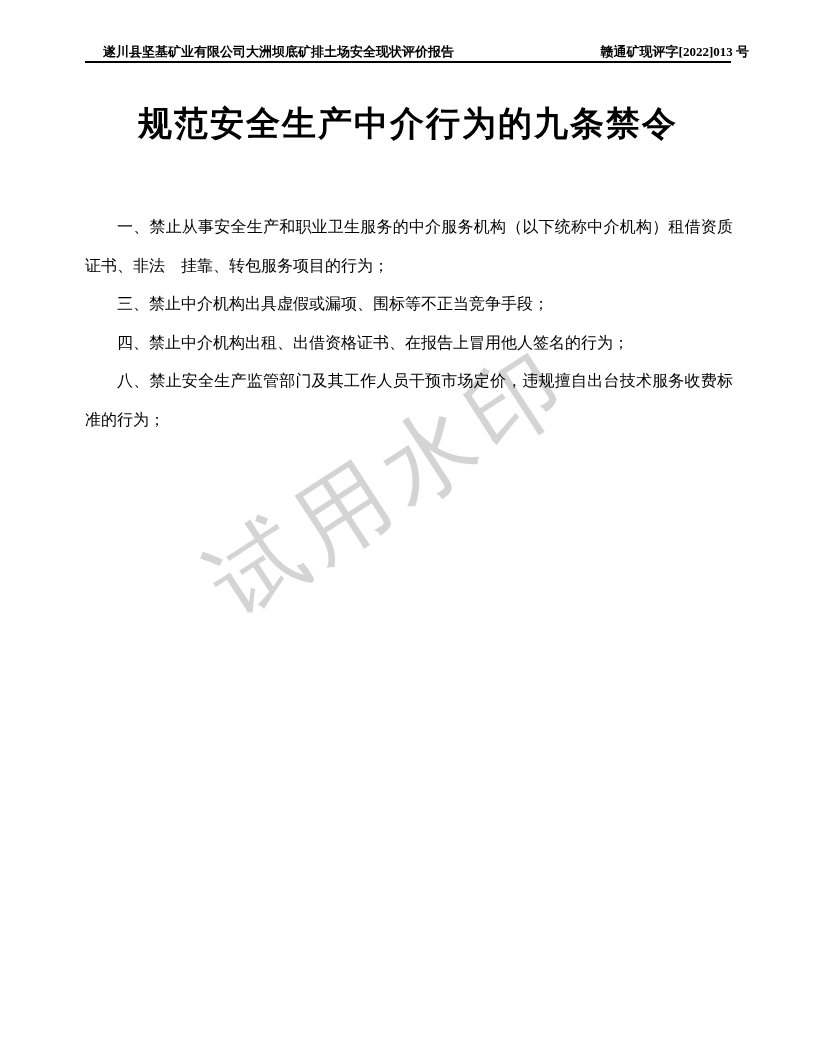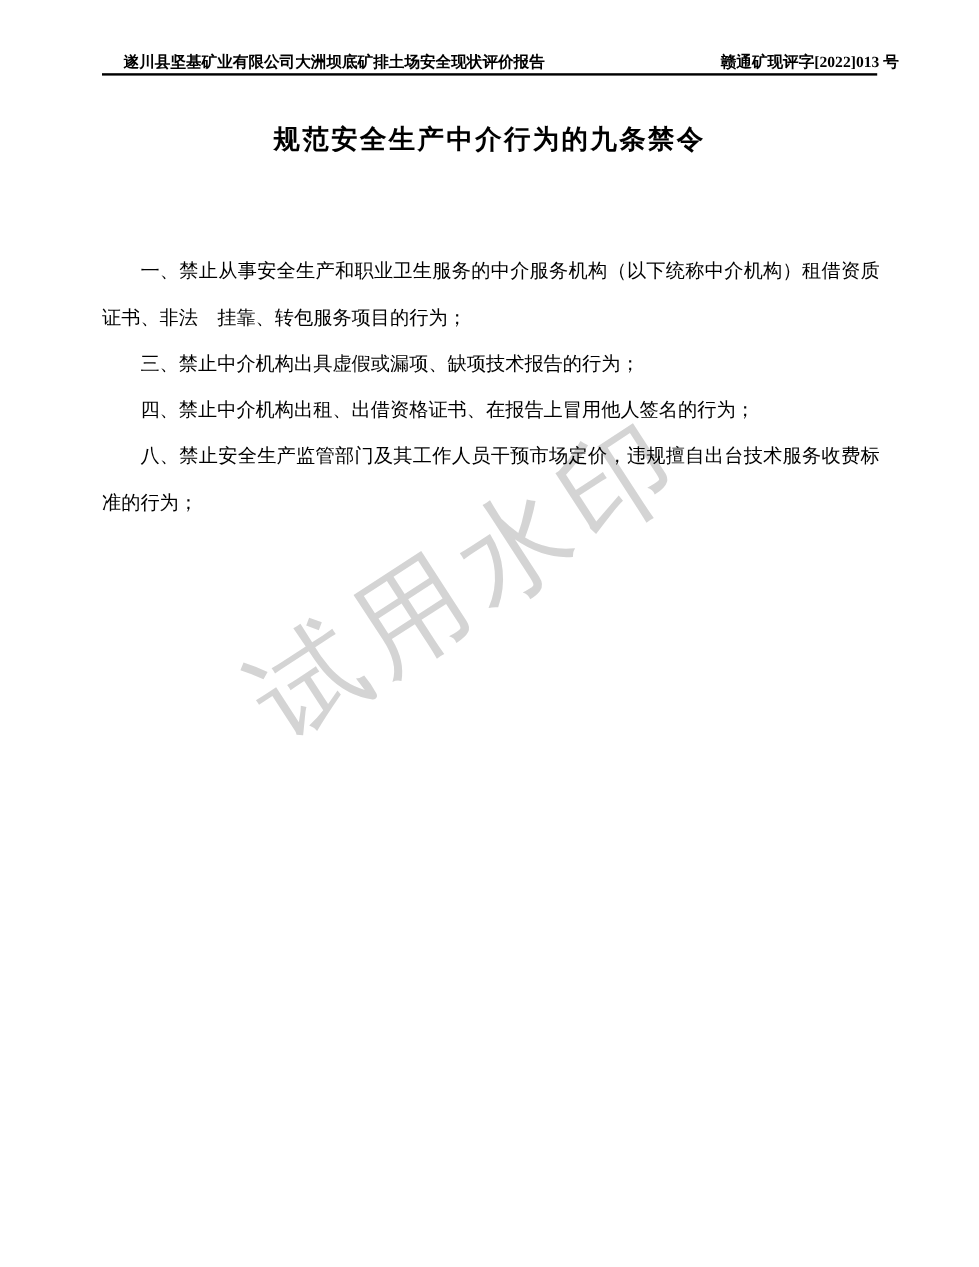--- a/index.html
+++ b/index.html
@@ -39,21 +39,21 @@
     border-top: 2px solid #000000;
   }
   .doc-title {
     position: absolute;
     top: 101px;
     left: 0;
     width: 816px;
     text-align: center;
     font-family: "Liberation Sans", "DejaVu Sans", sans-serif;
     font-weight: bold;
-    font-size: 22px;
+    font-size: 34px;
     letter-spacing: 2px;
   }
   .watermark {
     position: absolute;
     top: 420px;
     left: 110px;
     width: 560px;
     text-align: center;
     transform: rotate(-33deg);
     font-size: 92px;
@@ -93,18 +93,18 @@
   </div>
 
   <div class="header-rule"></div>
 
   <div class="doc-title">规范安全生产中介行为的九条禁令</div>
 
   <div class="watermark">试用水印</div>
 
   <div class="content">
     <p>一、禁止从事安全生产和职业卫生服务的中介服务机构（以下统称中介机构）租借资质证书、非法　挂靠、转包服务项目的行为；</p>
-    <p>三、禁止中介机构出具虚假或漏项、缺项技术报告的行为；</p>
+    <p>三、禁止中介机构出具虚假或漏项、围标等不正当竞争手段；</p>
     <p>四、禁止中介机构出租、出借资格证书、在报告上冒用他人签名的行为；</p>
     <p>八、禁止安全生产监管部门及其工作人员干预市场定价，违规擅自出台技术服务收费标准的行为；</p>
   </div>
 
 </div>
 
 </body></html>

